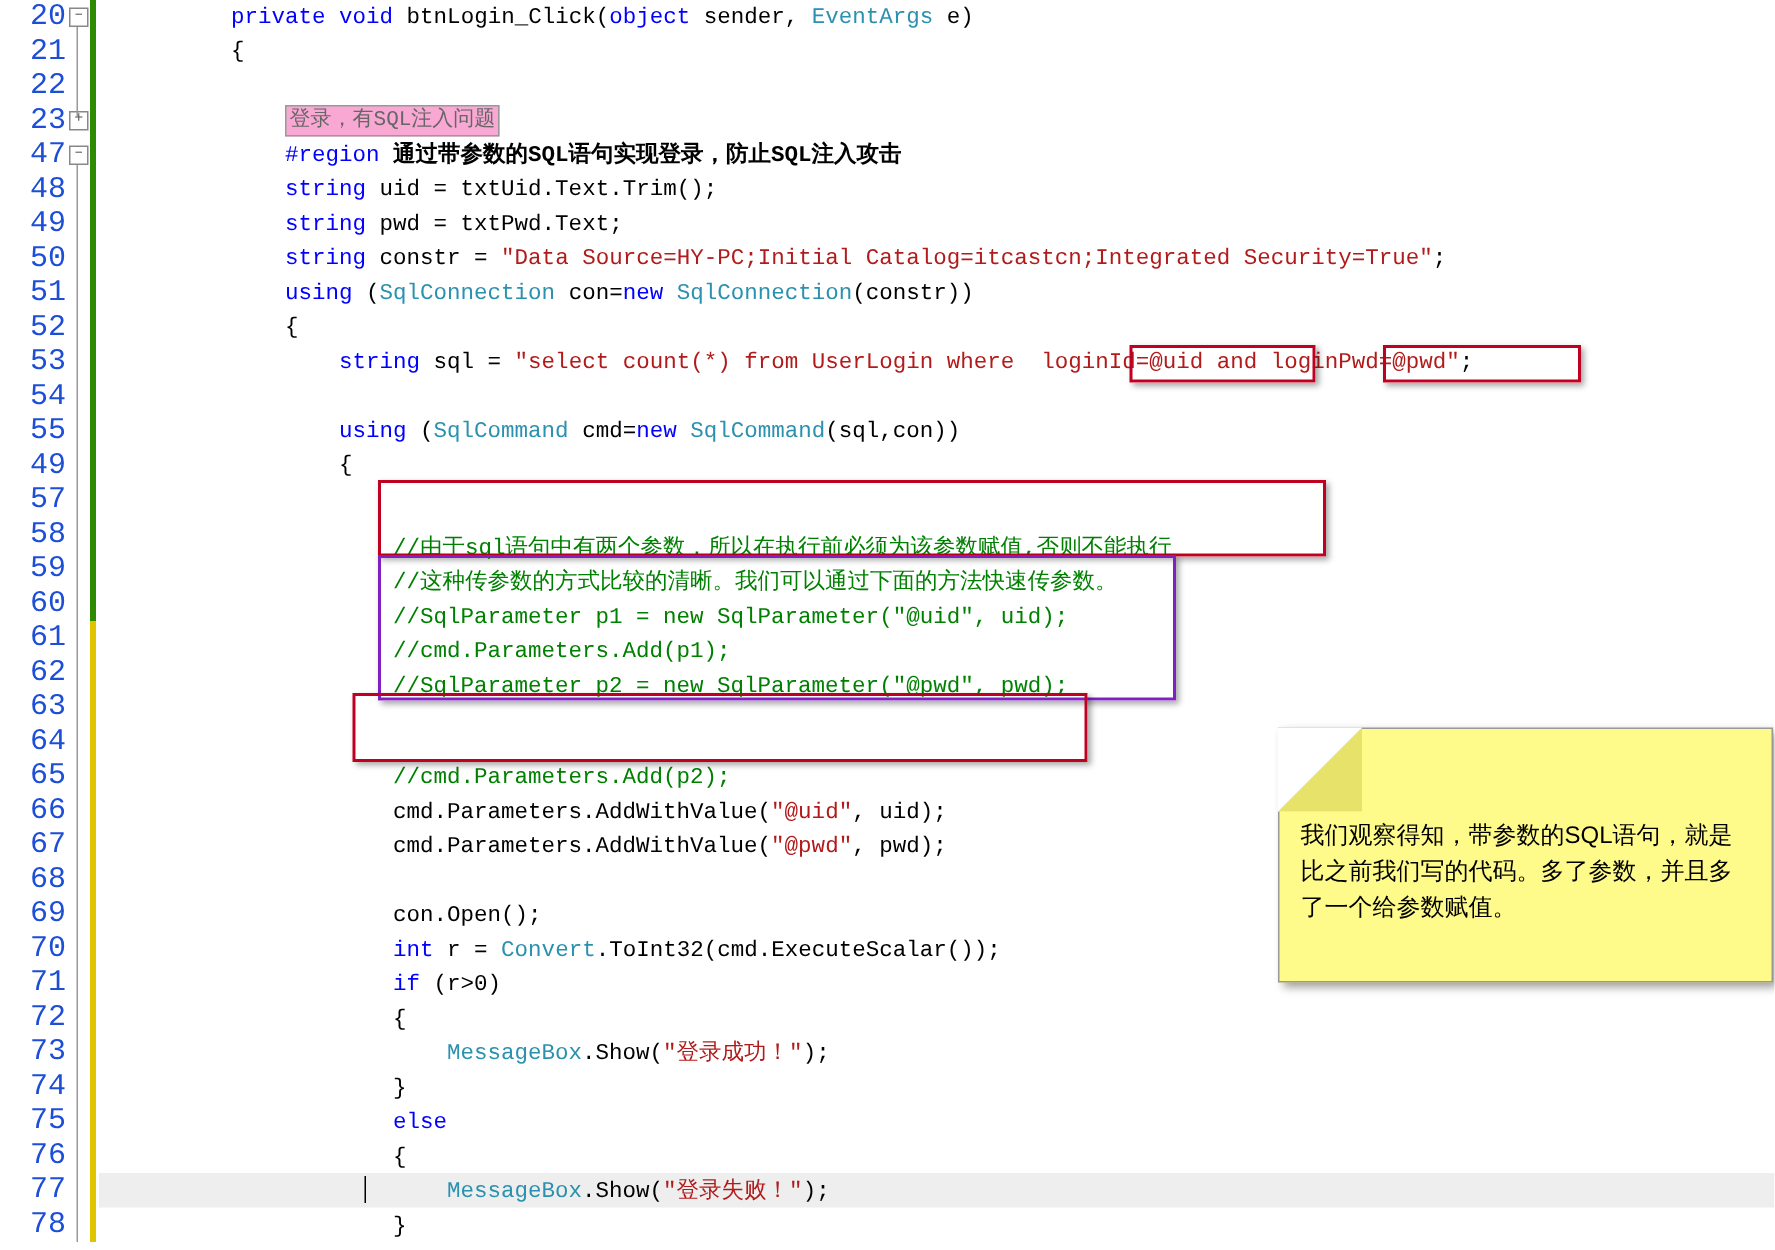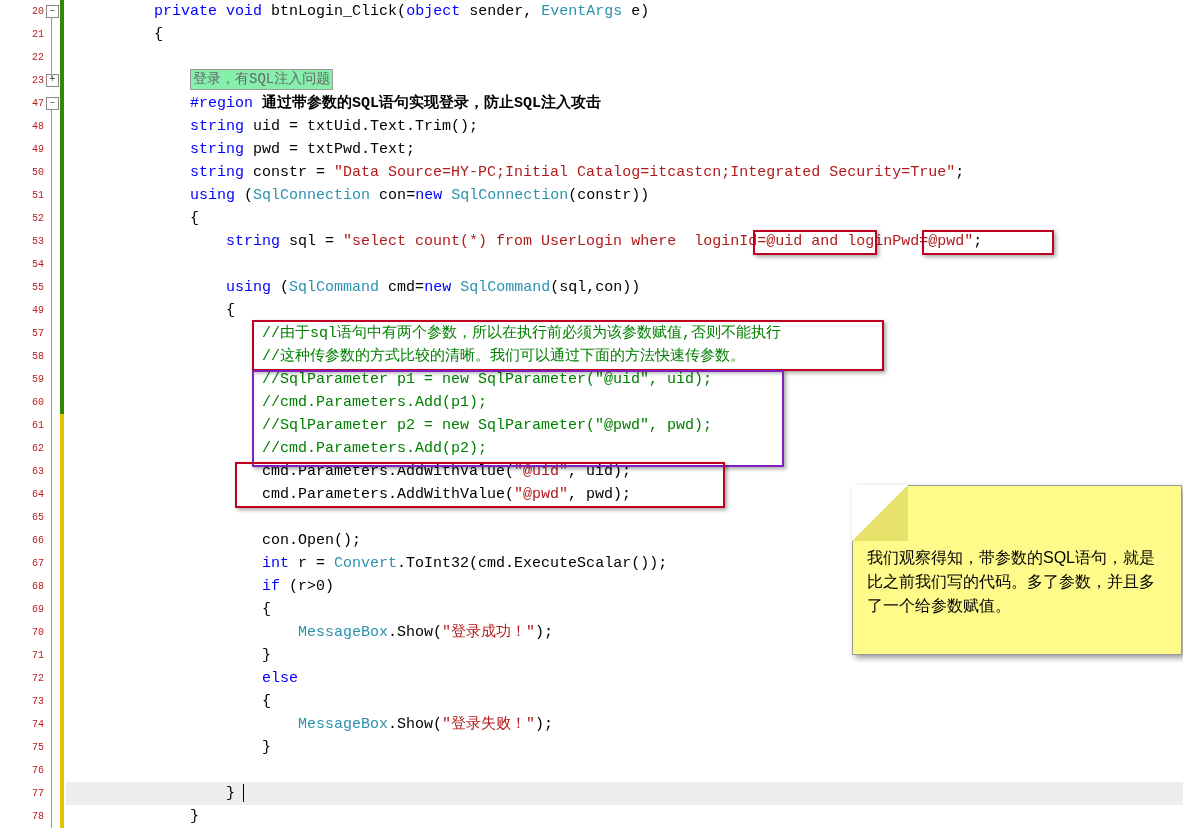--- a/index.html
+++ b/index.html
@@ -19,24 +19,24 @@
   overflow: hidden;
 }
 .gutter {
   position: absolute;
   left: 0;
   top: 0;
   width: 58px;
 }
 .gutter .num {
   height: 23px;
-  color: #b91c1c;
+  color: #1d4ed8;
   text-align: right;
   padding-right: 14px;
-  font-size: 10px;
+  font-size: 20px;
 }
 .fold-col {
   position: absolute;
   top: 0;
   width: 13px;
   height: 100%;
   box-sizing: border-box;
 }
 .fold-sym {
   position: absolute;
@@ -68,21 +68,21 @@
 }
 .k { color: #0000ff; }
 .t { color: #2b91af; font-family: Liberation Mono, monospace; }
 .s { color: #b21b1b; }
 .c { color: #008000; }
 .regh { font-weight: bold; }
 .hint-box {
   display: inline-block;
   border: 1px solid #999;
   color: #666;
-  background: #86efac;
+  background: #f9a8d4;
   padding: 0 2px;
   font-size: 14px;
   line-height: 19px;
   position: relative;
   top: -1px;
 }
 
 .anno {
   position: absolute;
   border: 2px solid;
@@ -190,26 +190,26 @@
     <div class="line" style="white-space: pre;">            <span class="k">#region</span> <span class="regh">通过带参数的SQL语句实现登录，防止SQL注入攻击</span></div>
     <div class="line" style="white-space: pre;">            <span class="k">string</span> <span>uid = txtUid.Text.Trim();</span></div>
     <div class="line" style="white-space: pre;">            <span class="k">string</span> <span>pwd = txtPwd.Text;</span></div>
     <div class="line" style="white-space: pre;">            <span class="k">string</span> <span>constr = </span><span class="s">"Data Source=HY-PC;Initial Catalog=itcastcn;Integrated Security=True"</span>;</div>
     <div class="line" style="white-space: pre;">            <span class="k">using</span> (<span class="t">SqlConnection</span> <span>con</span>=<span class="k">new</span> <span class="t">SqlConnection</span><span>(constr))</span></div>
     <div class="line" style="white-space: pre;">            <span>{</span></div>
     <div class="line" style="white-space: pre;">                <span class="k">string</span> <span>sql = </span><span class="s">"select count(*) from UserLogin where  </span><span class="s">loginId=@uid</span><span class="s"> and </span><span class="s">loginPwd=@pwd</span><span class="s">"</span>;</div>
     <div class="line" style="white-space: pre;"></div>
     <div class="line" style="white-space: pre;">                <span class="k">using</span> (<span class="t">SqlCommand</span> <span>cmd</span>=<span class="k">new</span> <span class="t">SqlCommand</span><span>(sql,con))</span></div>
     <div class="line" style="white-space: pre;">                <span>{</span></div>
-    <div class="line" style="white-space: pre;">                    <span class="c">//由于sql语句中有两个参数，所以在执行前必须为该参数赋值,否则不能执行</span></div>
+    <div class="line" style="white-space: pre; margin-top: 32px;">                    <span class="c">//由于sql语句中有两个参数，所以在执行前必须为该参数赋值,否则不能执行</span></div>
     <div class="line" style="white-space: pre;">                    <span class="c">//这种传参数的方式比较的清晰。我们可以通过下面的方法快速传参数。</span></div>
     <div class="line" style="white-space: pre;">                    <span class="c">//SqlParameter p1 = new SqlParameter("@uid", uid);</span></div>
     <div class="line" style="white-space: pre;">                    <span class="c">//cmd.Parameters.Add(p1);</span></div>
     <div class="line" style="white-space: pre;">                    <span class="c">//SqlParameter p2 = new SqlParameter("@pwd", pwd);</span></div>
-    <div class="line" style="white-space: pre;">                    <span class="c">//cmd.Parameters.Add(p2);</span></div>
+    <div class="line" style="white-space: pre; margin-top: 38px;">                    <span class="c">//cmd.Parameters.Add(p2);</span></div>
     <div class="line" style="white-space: pre;">                    <span>cmd.Parameters.AddWithValue(</span><span class="s">"@uid"</span><span>, uid);</span></div>
     <div class="line" style="white-space: pre;">                    <span>cmd.Parameters.AddWithValue(</span><span class="s">"@pwd"</span><span>, pwd);</span></div>
     <div class="line" style="white-space: pre;"></div>
     <div class="line" style="white-space: pre;">                    <span>con.Open();</span></div>
     <div class="line" style="white-space: pre;">                    <span class="k">int</span> <span>r = </span><span class="t">Convert</span><span>.ToInt32(cmd.ExecuteScalar());</span></div>
     <div class="line" style="white-space: pre;">                    <span class="k">if</span> <span>(r&gt;0)</span></div>
     <div class="line" style="white-space: pre;">                    <span>{</span></div>
     <div class="line" style="white-space: pre;">                        <span class="t">MessageBox</span><span>.Show(</span><span class="s">"登录成功！"</span><span>);</span></div>
     <div class="line" style="white-space: pre;">                    <span>}</span></div>
     <div class="line" style="white-space: pre;">                    <span class="k">else</span></div>

